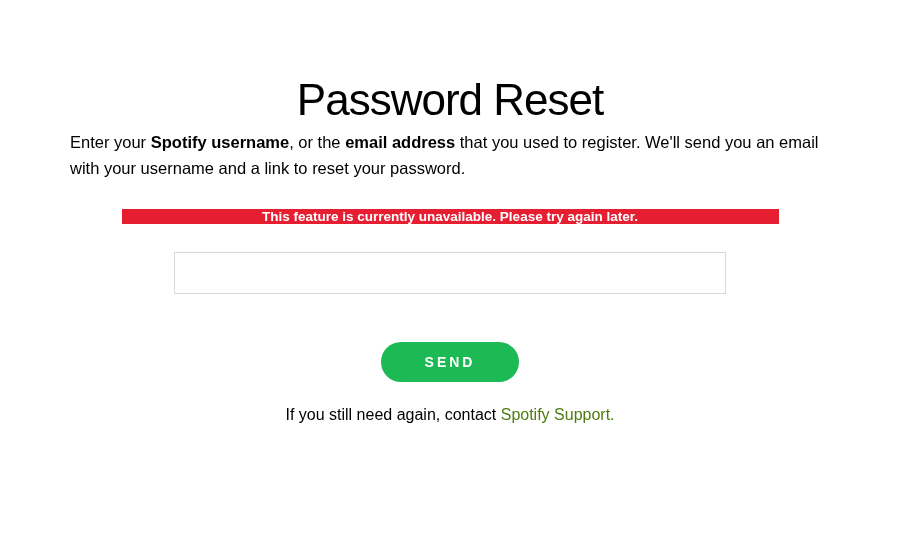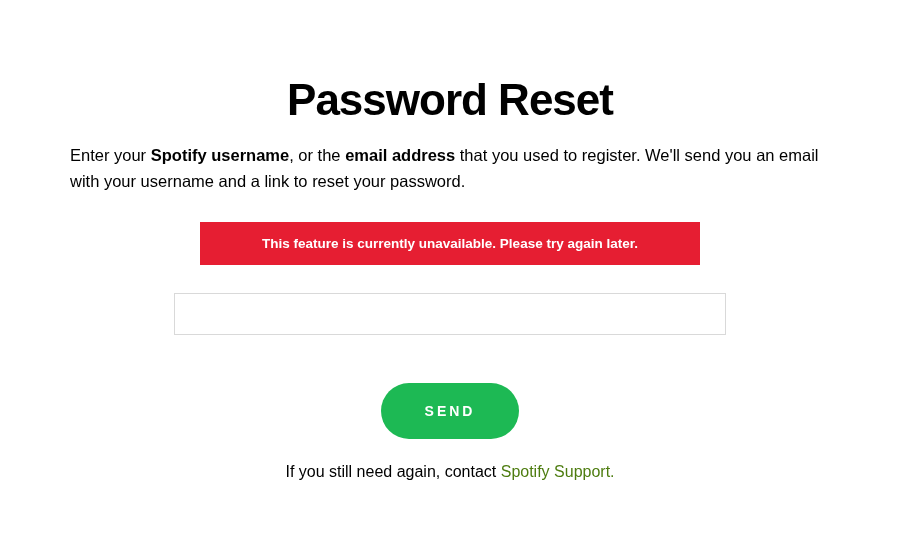--- a/index.html
+++ b/index.html
@@ -12,44 +12,44 @@
       background: #ffffff;
       width: 900px;
       height: 540px;
       display: flex;
       flex-direction: column;
       align-items: center;
       padding-top: 75px;
     }
     .page-title {
       font-size: 44px;
-      font-weight: 700;
+      font-weight: 400;
       color: #000000;
       letter-spacing: -1px;
-      margin-bottom: 18px;
+      margin-bottom: 5px;
     }
     .instructions {
       font-size: 16.5px;
       color: #000000;
       text-align: left;
       line-height: 1.55;
       max-width: 760px;
       margin-bottom: 28px;
     }
     .instructions .bold {
       font-weight: 700;
     }
     .error-banner {
       background: #e61e32;
       color: #ffffff;
       font-size: 13.5px;
       font-weight: 600;
       text-align: center;
-      padding: 14px 10px;
-      width: 500px;
+      padding: 0 10px;
+      width: 657px;
       margin-bottom: 28px;
     }
     .form-section {
       width: 552px;
       margin-bottom: 48px;
     }
     .field-label {
       font-size: 14px;
       font-weight: 700;
       color: #000000;
@@ -62,21 +62,21 @@
       border: 1px solid #d9d9d9;
       padding: 8px 12px;
       font-size: 15px;
       background: #ffffff;
     }
     .send-button {
       background: #1db954;
       color: #ffffff;
       border: none;
       border-radius: 500px;
-      padding: 20px 44px;
+      padding: 12px 44px;
       font-size: 14px;
       font-weight: 700;
       letter-spacing: 3px;
       cursor: pointer;
       margin-bottom: 24px;
     }
     .help-text {
       font-size: 16px;
       color: #000000;
     }

